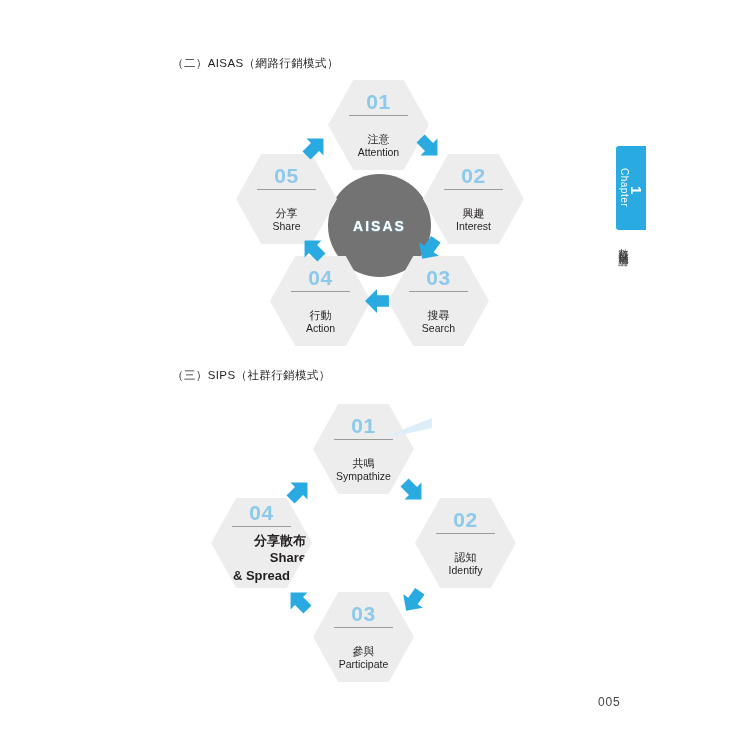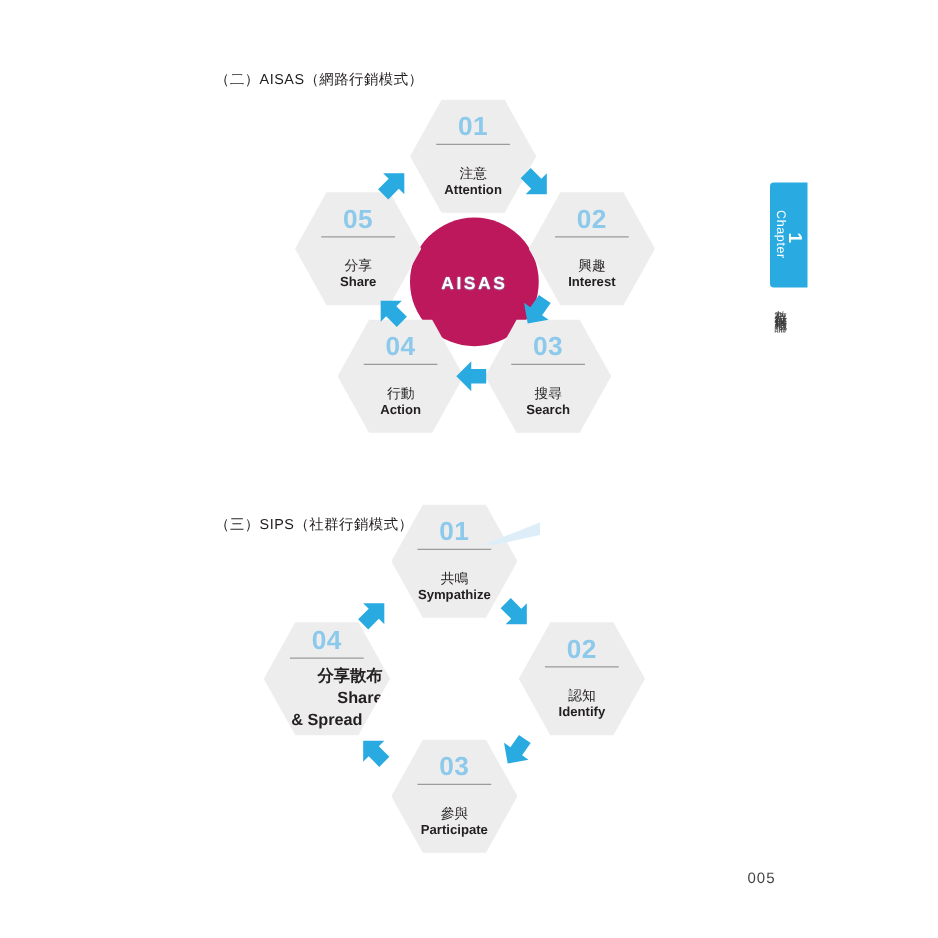--- a/index.html
+++ b/index.html
@@ -24,21 +24,21 @@
   
   .section-heading {
     position: absolute;
     font-size: 11.5px;
     letter-spacing: 0.4px;
     color: #231f20;
     white-space: nowrap;
     text-align: center;
   }
   #heading-aisas { left: 172px; top: 56px; }
-  #heading-sips  { left: 172px; top: 368px; margin-top: 44px; }
+  #heading-sips  { left: 172px; top: 368px; }
 
   
   .diagram {
     position: absolute;
   }
   #diagram-aisas { left: 228px; top: 78px; width: 300px; height: 275px; }
   #diagram-sips  { left: 200px; top: 396px; width: 360px; height: 290px; }
 
   
   .hex {
@@ -71,36 +71,35 @@
     color: #231f20;
     line-height: 1.25;
     text-align: center;
     margin-top: 12px;
   }
   .hex-en {
     font-size: 10.5px;
     color: #231f20;
     line-height: 1.25;
     text-align: right;
-    font-weight: bold;
   }
   .hex-combo {
     font-size: 13px;
     color: #231f20;
     line-height: 1.35;
     text-align: right;
     padding: 0 6px;
     font-weight: bold;
   }
 
   
   .center-circle {
     position: absolute;
     border-radius: 50%;
-    background: #be185d;
+    background: #737373;
     display: flex;
     align-items: center;
     justify-content: center;
   }
   .center-label {
     font-size: 14px;
     font-weight: bold;
     letter-spacing: 2px;
     color: #ffffff;
     text-shadow: 0 0 1px #8fd0ee, 0 1px 1px rgba(120,170,195,0.55);

